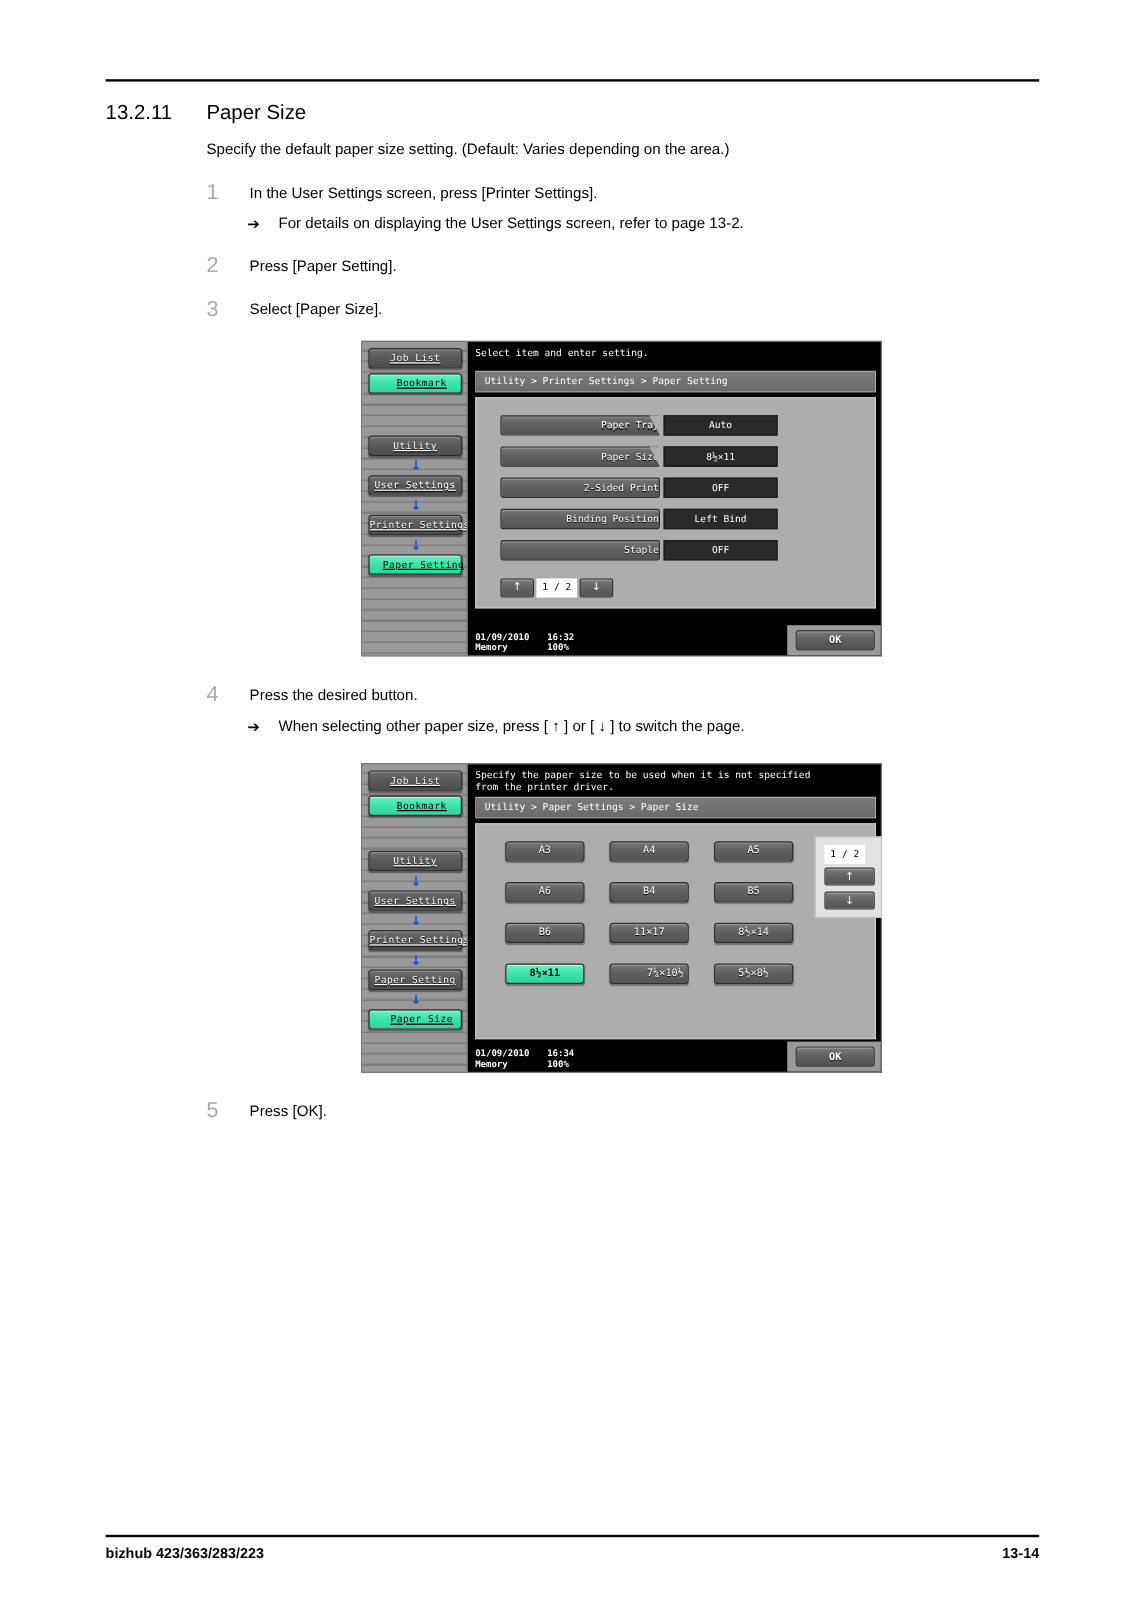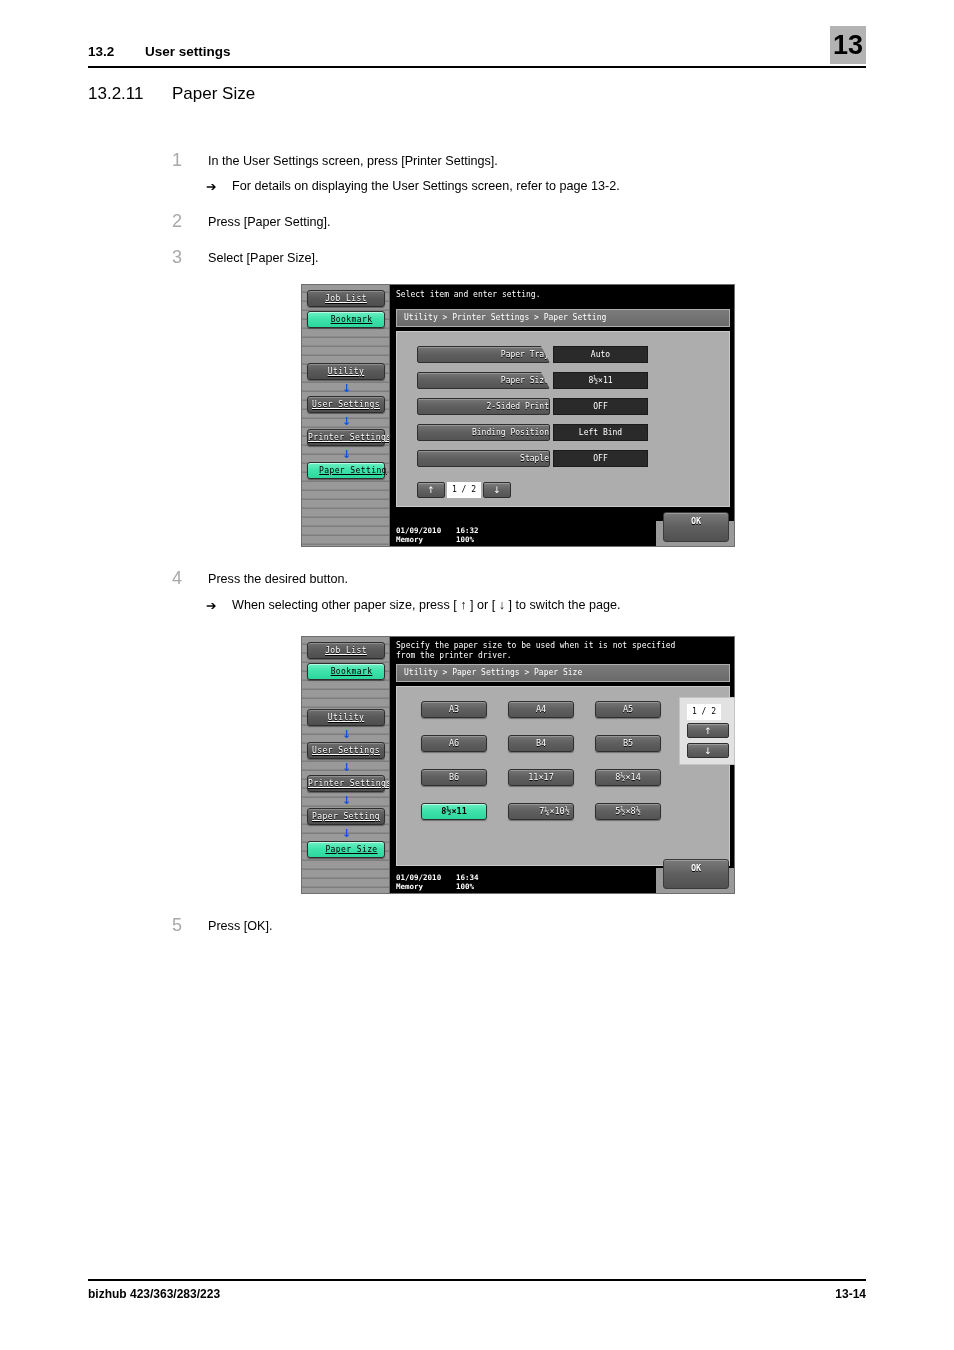--- a/index.html
+++ b/index.html
@@ -109,21 +109,21 @@
   }
   .lcd-statusbar {
     position:absolute; left:0; right:0; bottom:0; height:22px;
     background:#000; color:#fff;
   }
   .st-date { position:absolute; left:6px; top:2px; font-size:7.5px; font-weight:bold; }
   .st-time { position:absolute; left:66px; top:2px; font-size:7.5px; font-weight:bold; }
   .st-mem  { position:absolute; left:6px; top:11px; font-size:7.5px; font-weight:bold; }
   .st-pct  { position:absolute; left:66px; top:11px; font-size:7.5px; font-weight:bold; }
   .ok-btn {
-    position:absolute; right:5px; bottom:4px; width:66px; height:30px;
+    position:absolute; right:5px; bottom:4px; width:66px; height:17px;
     border:1px solid #3a3a3a; border-radius:3px;
     background: linear-gradient(to bottom,#7a7a7a 0%,#5f5f5f 50%,#515151 100%);
     box-shadow: inset 0 1px 0 #9a9a9a;
     color:#fff; font-size:8.5px; line-height:16px; text-align:center; font-weight:bold;
     text-shadow:0 1px 0 #000;
   }
   .ok-wrap {
     position:absolute; right:0px; bottom:0px; width:78px; height:25px;
     background:#9a9a9a;
   }
@@ -183,31 +183,27 @@
     position:absolute; background:#e2e2e2; border:1px solid #c4c4c4;
   }
   .navbox .pgcount { position:absolute; }
   .navbox .pgbtn { width:42px; height:15px; }
 </style>
 </head>
 <body>
 
 <div class="page">
 
-  <div class="hdr">
-    <span class="hdr-num">13.2</span>
-    <span class="hdr-title">User settings</span>
-    <span class="hdr-chapter">13</span>
-  </div>
   <div class="hdr-rule"></div>
 
   <div class="sec-title">
     <span class="sn">13.2.11</span><span>Paper Size</span>
   </div>
 
+  <div class="intro">Specify the default paper size setting. (Default: Varies depending on the area.)</div>
 
   <div class="step" style="left:208px; top:154px;">
     <span class="step-num">1</span>
     <span>In the User Settings screen, press [Printer Settings].</span>
   </div>
   <div class="sub" style="left:232px; top:179px;">
     <span class="arrow">➔</span>
     <span>For details on displaying the User Settings screen, refer to page 13-2.</span>
   </div>
 

